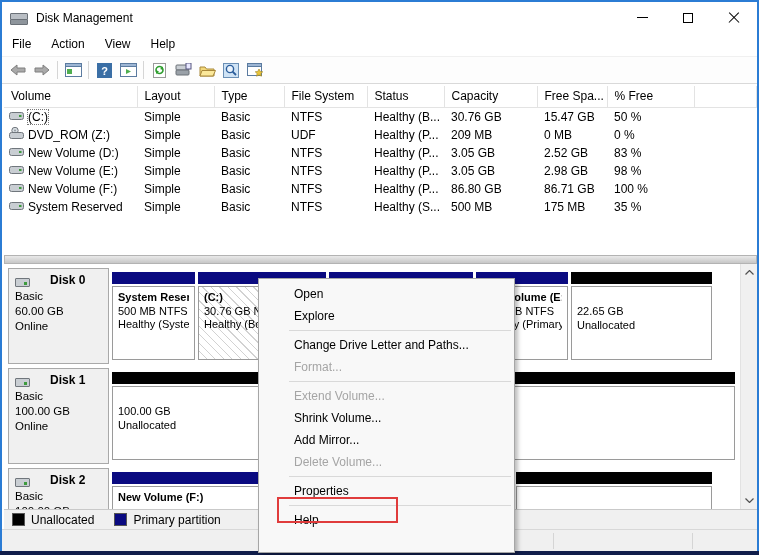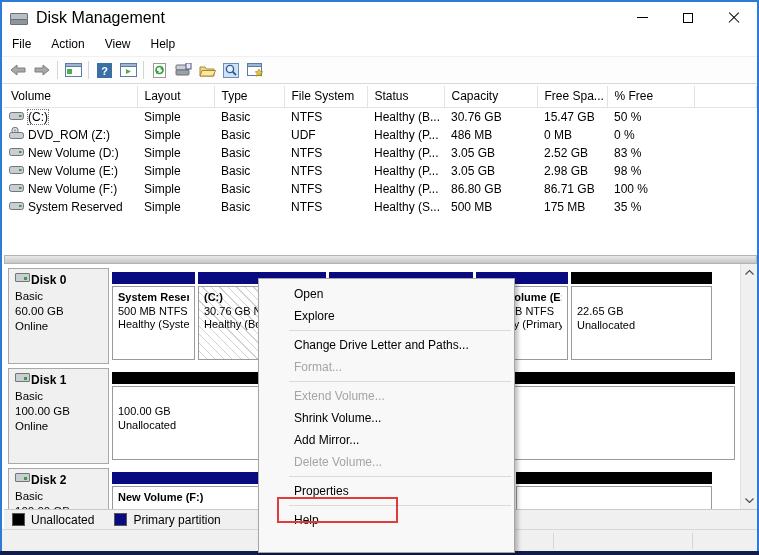--- a/index.html
+++ b/index.html
@@ -12,21 +12,21 @@
   }
   #window {
     position:absolute; left:0; top:0; width:759px; height:551px;
     background:#fff; border:2px solid #2b7cd4;
   }
   
   .titlebar { position:absolute; left:0; top:0; width:100%; height:31px; background:#fff; display:flex; align-items:center; }
   .titlebar .appicon { width:18px; height:14px; margin:0 8px 0 8px; position:relative; }
   .appicon .drive-top { position:absolute; left:0; top:2px; width:18px; height:7px; background:#b9bec4; border:1px solid #6a7077; border-radius:1px; }
   .appicon .drive-bot { position:absolute; left:0; top:8px; width:18px; height:6px; background:#8e959c; border:1px solid #6a7077; border-radius:1px; }
-  .title-text { font-size:16px; color:#000; }
+  .title-text { font-size:12px; color:#000; }
   .win-controls { margin-left:auto; display:flex; height:100%; }
   .win-btn { width:46px; height:100%; display:flex; align-items:center; justify-content:center; }
   .glyph-min { width:11px; height:1px; background:#000; display:block; }
   .glyph-max { width:10px; height:10px; border:1px solid #000; display:block; }
   .glyph-close { position:relative; width:12px; height:12px; display:block; }
   .glyph-close:before,.glyph-close:after { content:""; position:absolute; left:-1px; top:5px; width:14px; height:1.4px; background:#000; }
   .glyph-close:before { transform:rotate(45deg); }
   .glyph-close:after { transform:rotate(-45deg); }
   
   .menubar { position:absolute; left:0; top:31px; width:100%; height:24px; background:#fff; display:flex; align-items:flex-start; border-bottom:1px solid #f0f0f0; }
@@ -43,21 +43,21 @@
   .vt td { height:18px; padding:0 0 0 7px; white-space:nowrap; overflow:hidden; }
   .vt td.volcell { display:flex; align-items:center; gap:4px; padding-left:5px; }
   .focus-dotted { outline:1px dotted #777; }
   .vicon { flex:0 0 auto; }
   
   .splitter { position:absolute; left:2px; top:253px; width:753px; height:9px;
               background:linear-gradient(#e9e9e9,#c7c7c7); border:1px solid #b3b3b3; }
   
   .diskpane { position:absolute; left:2px; top:262px; width:753px; height:265px; background:#fff; overflow:hidden; }
   .disk-label { position:absolute; left:4px; width:101px; height:96px; background:#f0f0f0; border:1px solid #a9a9a9; padding:4px 6px; overflow:hidden; }
-  .disk-label .dl-title { font-weight:bold; display:flex; align-items:flex-start; gap:1px; margin-bottom:2px; }
+  .disk-label .dl-title { font-weight:bold; display:flex; align-items:flex-end; gap:20px; margin-bottom:2px; }
   .dl-icon { width:15px; height:9px; background:#c9ced3; border:1px solid #70767c; border-radius:1px; position:relative; }
   .dl-icon:after { content:""; position:absolute; right:2px; top:3px; width:3px; height:3px; background:#3d9b3d; }
   .disk-label .dl-line { font-size:11.5px; line-height:15px; }
   .block { position:absolute; height:92px; }
   .block .bar { height:12px; width:100%; }
   .block .body { margin-top:2px; height:74px; background:#fff; border:1px solid #9a9a9a; padding:4px 5px; overflow:hidden; }
   .block .body.hatch { background:repeating-linear-gradient(45deg,#ffffff 0 5px,#d2d2d2 5px 6px); }
   .bl { font-size:11px; line-height:13.5px; white-space:nowrap; overflow:hidden; }
   .bl.b1 { font-weight:bold; }
   
@@ -232,21 +232,21 @@
                   <circle cx="6" cy="3.5" r="3.2" fill="#d7dde2" stroke="#70767c"></circle>
                   <circle cx="6" cy="3.5" r="0.9" fill="#8e959c"></circle>
                   <rect x="0.5" y="5.5" width="14" height="6" rx="2" fill="#c9ced3" stroke="#70767c"></rect>
                 </svg></span>
               <span>DVD_ROM (Z:)</span>
             </td>
         <td>Simple</td>
             <td>Basic</td>
         <td>UDF</td>
             <td>Healthy (P...</td>
-        <td>486 MB</td>
+        <td>209 MB</td>
             <td>0 MB</td>
         <td>0 %</td>
             <td></td>
       </tr>
       <tr>
         <td class="volcell">
               <span class="vicon"><svg width="15" height="10" viewBox="0 0 15 10">
                   <rect x="0.5" y="1.5" width="14" height="7" rx="2" fill="#c9ced3" stroke="#70767c"></rect>
                   <rect x="10" y="4" width="2.5" height="2" fill="#3d9b3d"></rect>
                 </svg></span>

